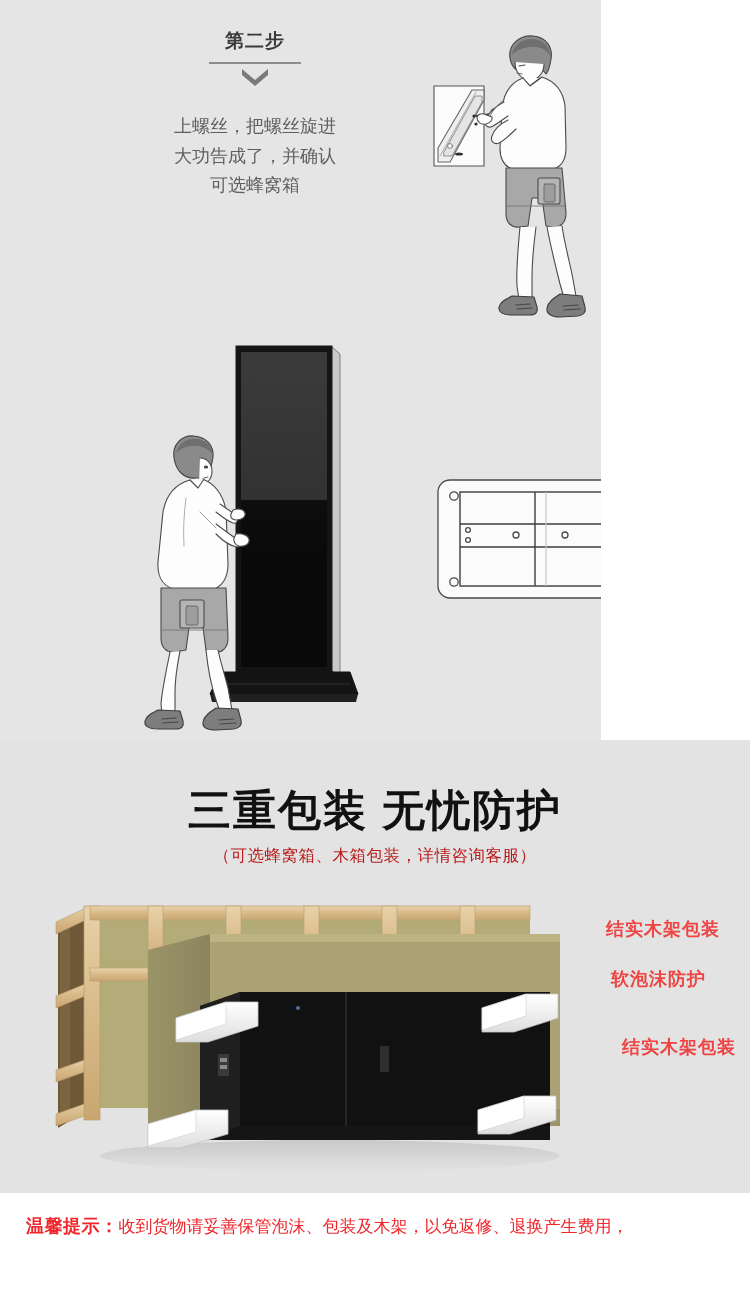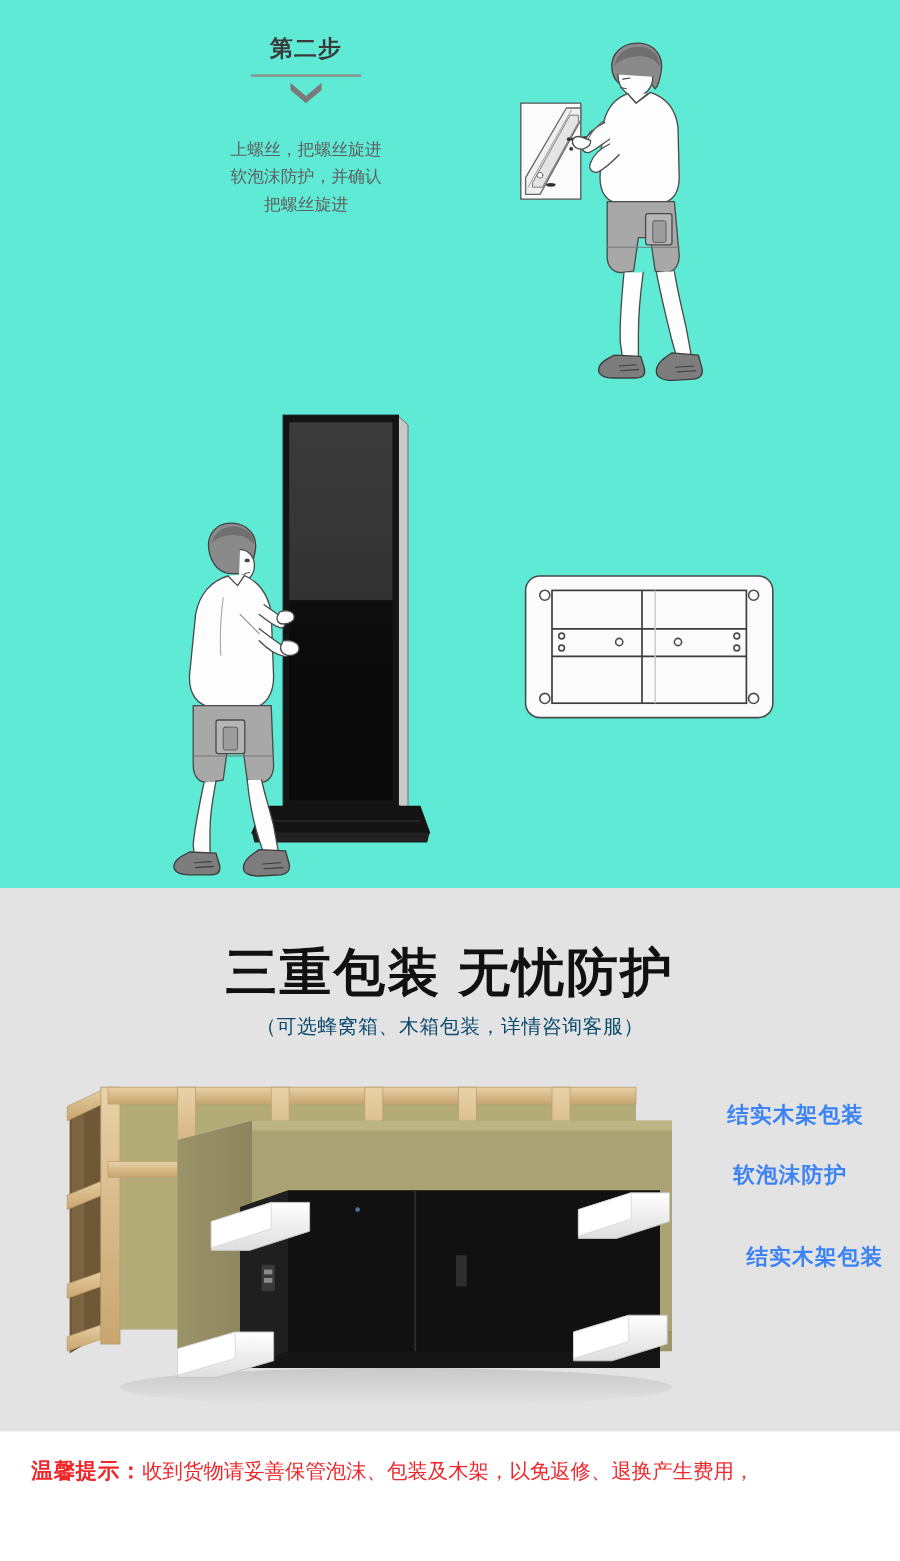--- a/index.html
+++ b/index.html
@@ -13,24 +13,25 @@
     background: #ffffff;
     overflow: hidden;
     position: relative;
   }
 
   
   .assembly-section {
     position: absolute;
     left: 0;
     top: 0;
-    width: 750px;
+    width: 601px;
     height: 740px;
-    background: #5eead4;
+    background: #e5e5e5;
     overflow: hidden;
+    font-family: Liberation Mono, monospace;
   }
 
   
   .step-block {
     position: absolute;
     text-align: center;
   }
   .step-title {
     font-size: 19px;
     font-weight: bold;
@@ -44,21 +45,21 @@
     height: 2px;
     background: #8d8d8d;
     margin: 9px auto 0 auto;
   }
   .step-chevron {
     margin: 4px auto 0 auto;
     width: 30px;
     height: 18px;
   }
   .step-desc {
-    font-size: 14px;
+    font-size: 18px;
     color: #5f5f5f;
     line-height: 1.65;
     white-space: nowrap;
   }
 
   
   .step-two { left: 170px; top: 32px; width: 170px; }
   .step-two .step-desc { margin-top: 22px; }
 
   
@@ -120,37 +121,37 @@
     letter-spacing: 2px;
     white-space: nowrap;
   }
   .pack-sub {
     position: absolute;
     left: 0;
     top: 105px;
     width: 750px;
     text-align: center;
     font-size: 16.5px;
-    color: #0c4a6e;
+    color: #b91c1c;
     letter-spacing: 0.5px;
     white-space: nowrap;
   }
 
   .pack-illus {
     position: absolute;
     left: 30px;
     top: 148px;
     width: 530px;
     height: 290px;
   }
   .pack-label {
     position: absolute;
     font-size: 18px;
     font-weight: bold;
-    color: #3b82f6;
+    color: #ef4444;
     letter-spacing: 1px;
     white-space: nowrap;
   }
   .lbl-1  { left: 606px; top: 917px; }
   .lbl-2  { left: 611px; top: 967px; }
   .lbl-3  { left: 622px; top: 1035px; }
 
   
   .notice-section {
     position: absolute;
@@ -186,22 +187,22 @@
 <div class="assembly-section">
 
   <div class="step-block step-two">
     <div class="step-title">第二步</div>
     <div class="step-rule"></div>
     <svg class="step-chevron" viewBox="0 0 30 18">
       <polygon points="2,1 15,12 28,1 28,7 15,18 2,7" fill="#7a7a7a"></polygon>
     </svg>
     <div class="step-desc">
       <div>上螺丝，把螺丝旋进</div>
-      <div>软泡沫防护，并确认</div>
-      <div>把螺丝旋进</div>
+      <div>大功告成了，并确认</div>
+      <div>可选蜂窝箱</div>
     </div>
   </div>
 
   <svg class="illus-screwdriver" viewBox="0 0 200 302">
     <g fill="none" stroke="#4a4a4a" stroke-width="1.1" stroke-linejoin="round" stroke-linecap="round">
 
       <rect x="14" y="58" width="50" height="80" fill="#fbfbfb" stroke="#555"></rect>
 
       <polygon points="18,120 52,62 64,62 64,72 30,134 18,134" fill="#f0f0f0" stroke="#666"></polygon>
       <polygon points="24,124 55,68 62,68 62,74 32,128 24,128" fill="#e4e4e4" stroke="#777" stroke-width="0.8"></polygon>

